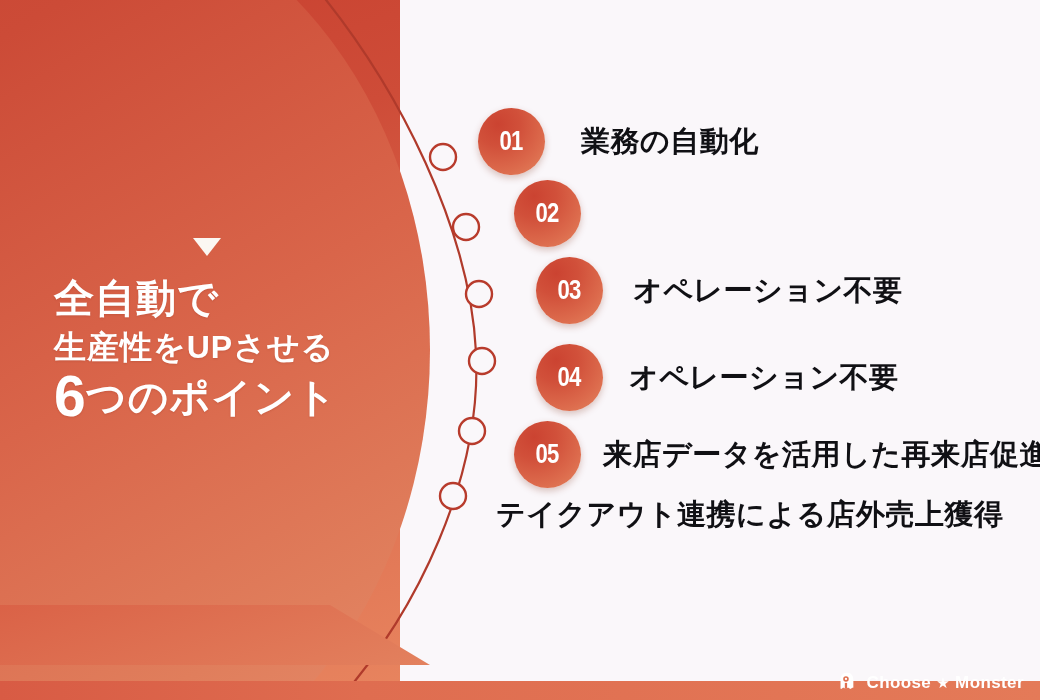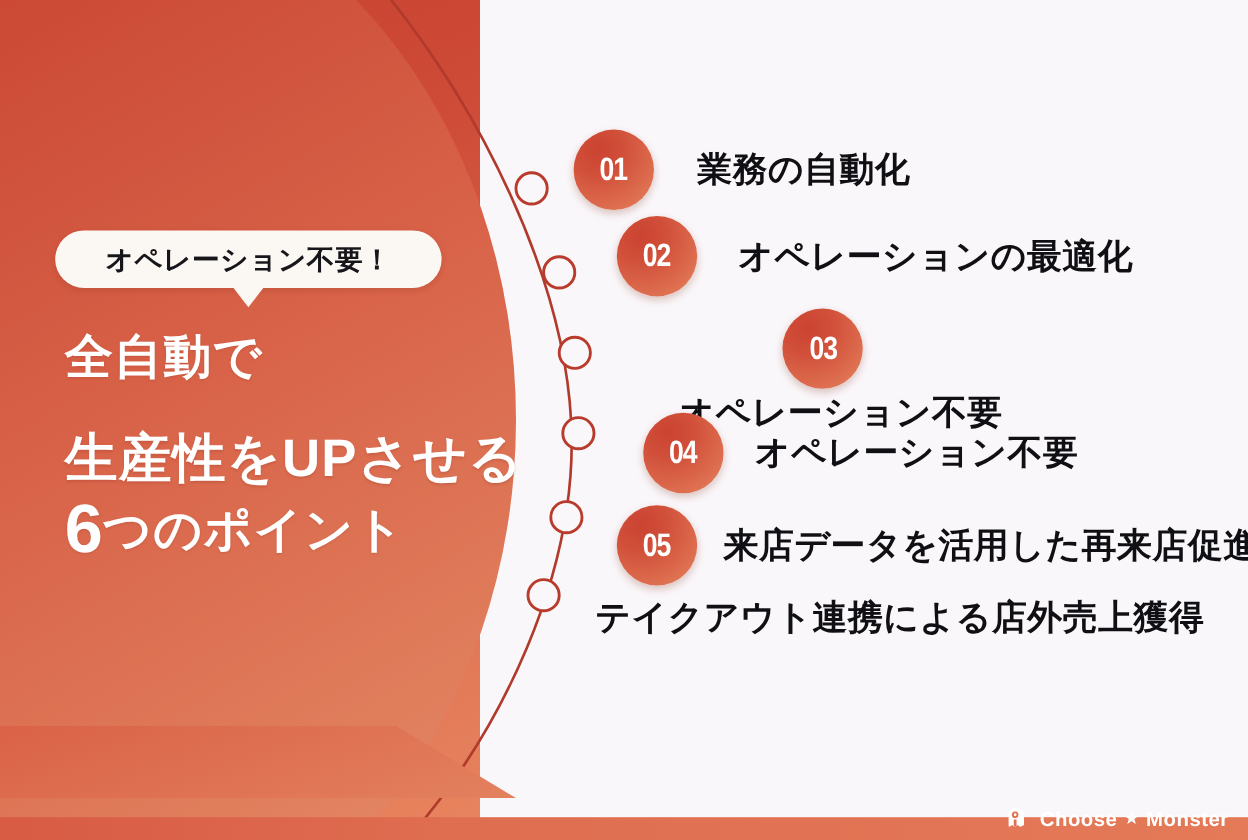--- a/index.html
+++ b/index.html
@@ -53,21 +53,21 @@
   
   .headline{
     position:absolute;left:54px;top:272px;width:400px;
     color:#FFFFFF;
   }
   .hl-line{
     font-size:40px;font-weight:bold;line-height:1.34;
     letter-spacing:1px;white-space:nowrap;
     text-shadow:0 1px 2px rgba(120,40,20,.18);
   }
-  .hl-line.big{font-size:44px;margin-top:28px;}
+  .hl-line.big{font-size:32px;}
   .hl-big-num{
     font-size:57px;font-weight:bold;line-height:1;
     vertical-align:-5px;letter-spacing:0px;
   }
 
   
   .list{position:absolute;left:0;top:0;width:1008px;height:700px;}
   .row{position:absolute;display:flex;align-items:center;}
   .num-circle{
     width:67px;height:67px;border-radius:50%;
@@ -85,21 +85,21 @@
   .row-label{
     color:#101014;font-weight:bold;white-space:nowrap;
     font-size:29px;letter-spacing:.5px;
   }
 
   
   .row-1{left:478px;top:108px;}
   .row-1 .row-label{margin-left:36px;}
   .row-2{left:514px;top:180px;}
   .row-2 .row-label{margin-left:34px;}
-  .row-3{left:536px;top:257px;flex-direction:column;}
+  .row-3{left:536px;top:257px;}
   .row-3 .row-label{margin-left:30px;}
   .row-4{left:536px;top:344px;}
   .row-4 .row-label{margin-left:26px;}
   .row-5{left:514px;top:421px;}
   .row-5 .row-label{margin-left:22px;}
   .row-6{left:478px;top:495px;}
   .row-6 .row-label{margin-left:18px;}
 
   
   .footer{
@@ -134,23 +134,20 @@
   <svg class="arc-svg" viewBox="0 0 1040 700">
     <path d="M 318 -10 C 400 90 470 230 476 352 C 482 474 420 612 330 710" fill="none" stroke="#B03A2B" stroke-width="2.2"></path>
     <circle cx="443" cy="157" r="13" fill="#FAF7FA" stroke="#B83B2C" stroke-width="2.4"></circle>
     <circle cx="466" cy="227" r="13" fill="#FAF7FA" stroke="#B83B2C" stroke-width="2.4"></circle>
     <circle cx="479" cy="294" r="13" fill="#FAF7FA" stroke="#B83B2C" stroke-width="2.4"></circle>
     <circle cx="482" cy="361" r="13" fill="#FAF7FA" stroke="#B83B2C" stroke-width="2.4"></circle>
     <circle cx="472" cy="431" r="13" fill="#FAF7FA" stroke="#B83B2C" stroke-width="2.4"></circle>
     <circle cx="453" cy="496" r="13" fill="#FAF7FA" stroke="#B83B2C" stroke-width="2.4"></circle>
   </svg>
 
-  <div class="badge">
-    <span class="badge-text">オペレーション不要！</span>
-  </div>
   <div class="badge-tail"></div>
 
   <div class="headline">
     <div class="hl-line">全自動で</div>
     <div class="hl-line big">生産性をUPさせる</div>
     <div class="hl-line">
       <span class="hl-big-num">6</span><span>つのポイント</span>
     </div>
   </div>
 
@@ -160,21 +157,20 @@
       <div class="num-circle">
         <span class="num-text">01</span>
       </div>
       <div class="row-label">業務の自動化</div>
     </div>
 
     <div class="row row-2">
       <div class="num-circle">
         <span class="num-text">02</span>
       </div>
-      <div class="row-label">オペレーションの最適化</div>
     </div>
 
     <div class="row row-3">
       <div class="num-circle">
         <span class="num-text">03</span>
       </div>
       <div class="row-label">オペレーション不要</div>
     </div>
 
     <div class="row row-4">

